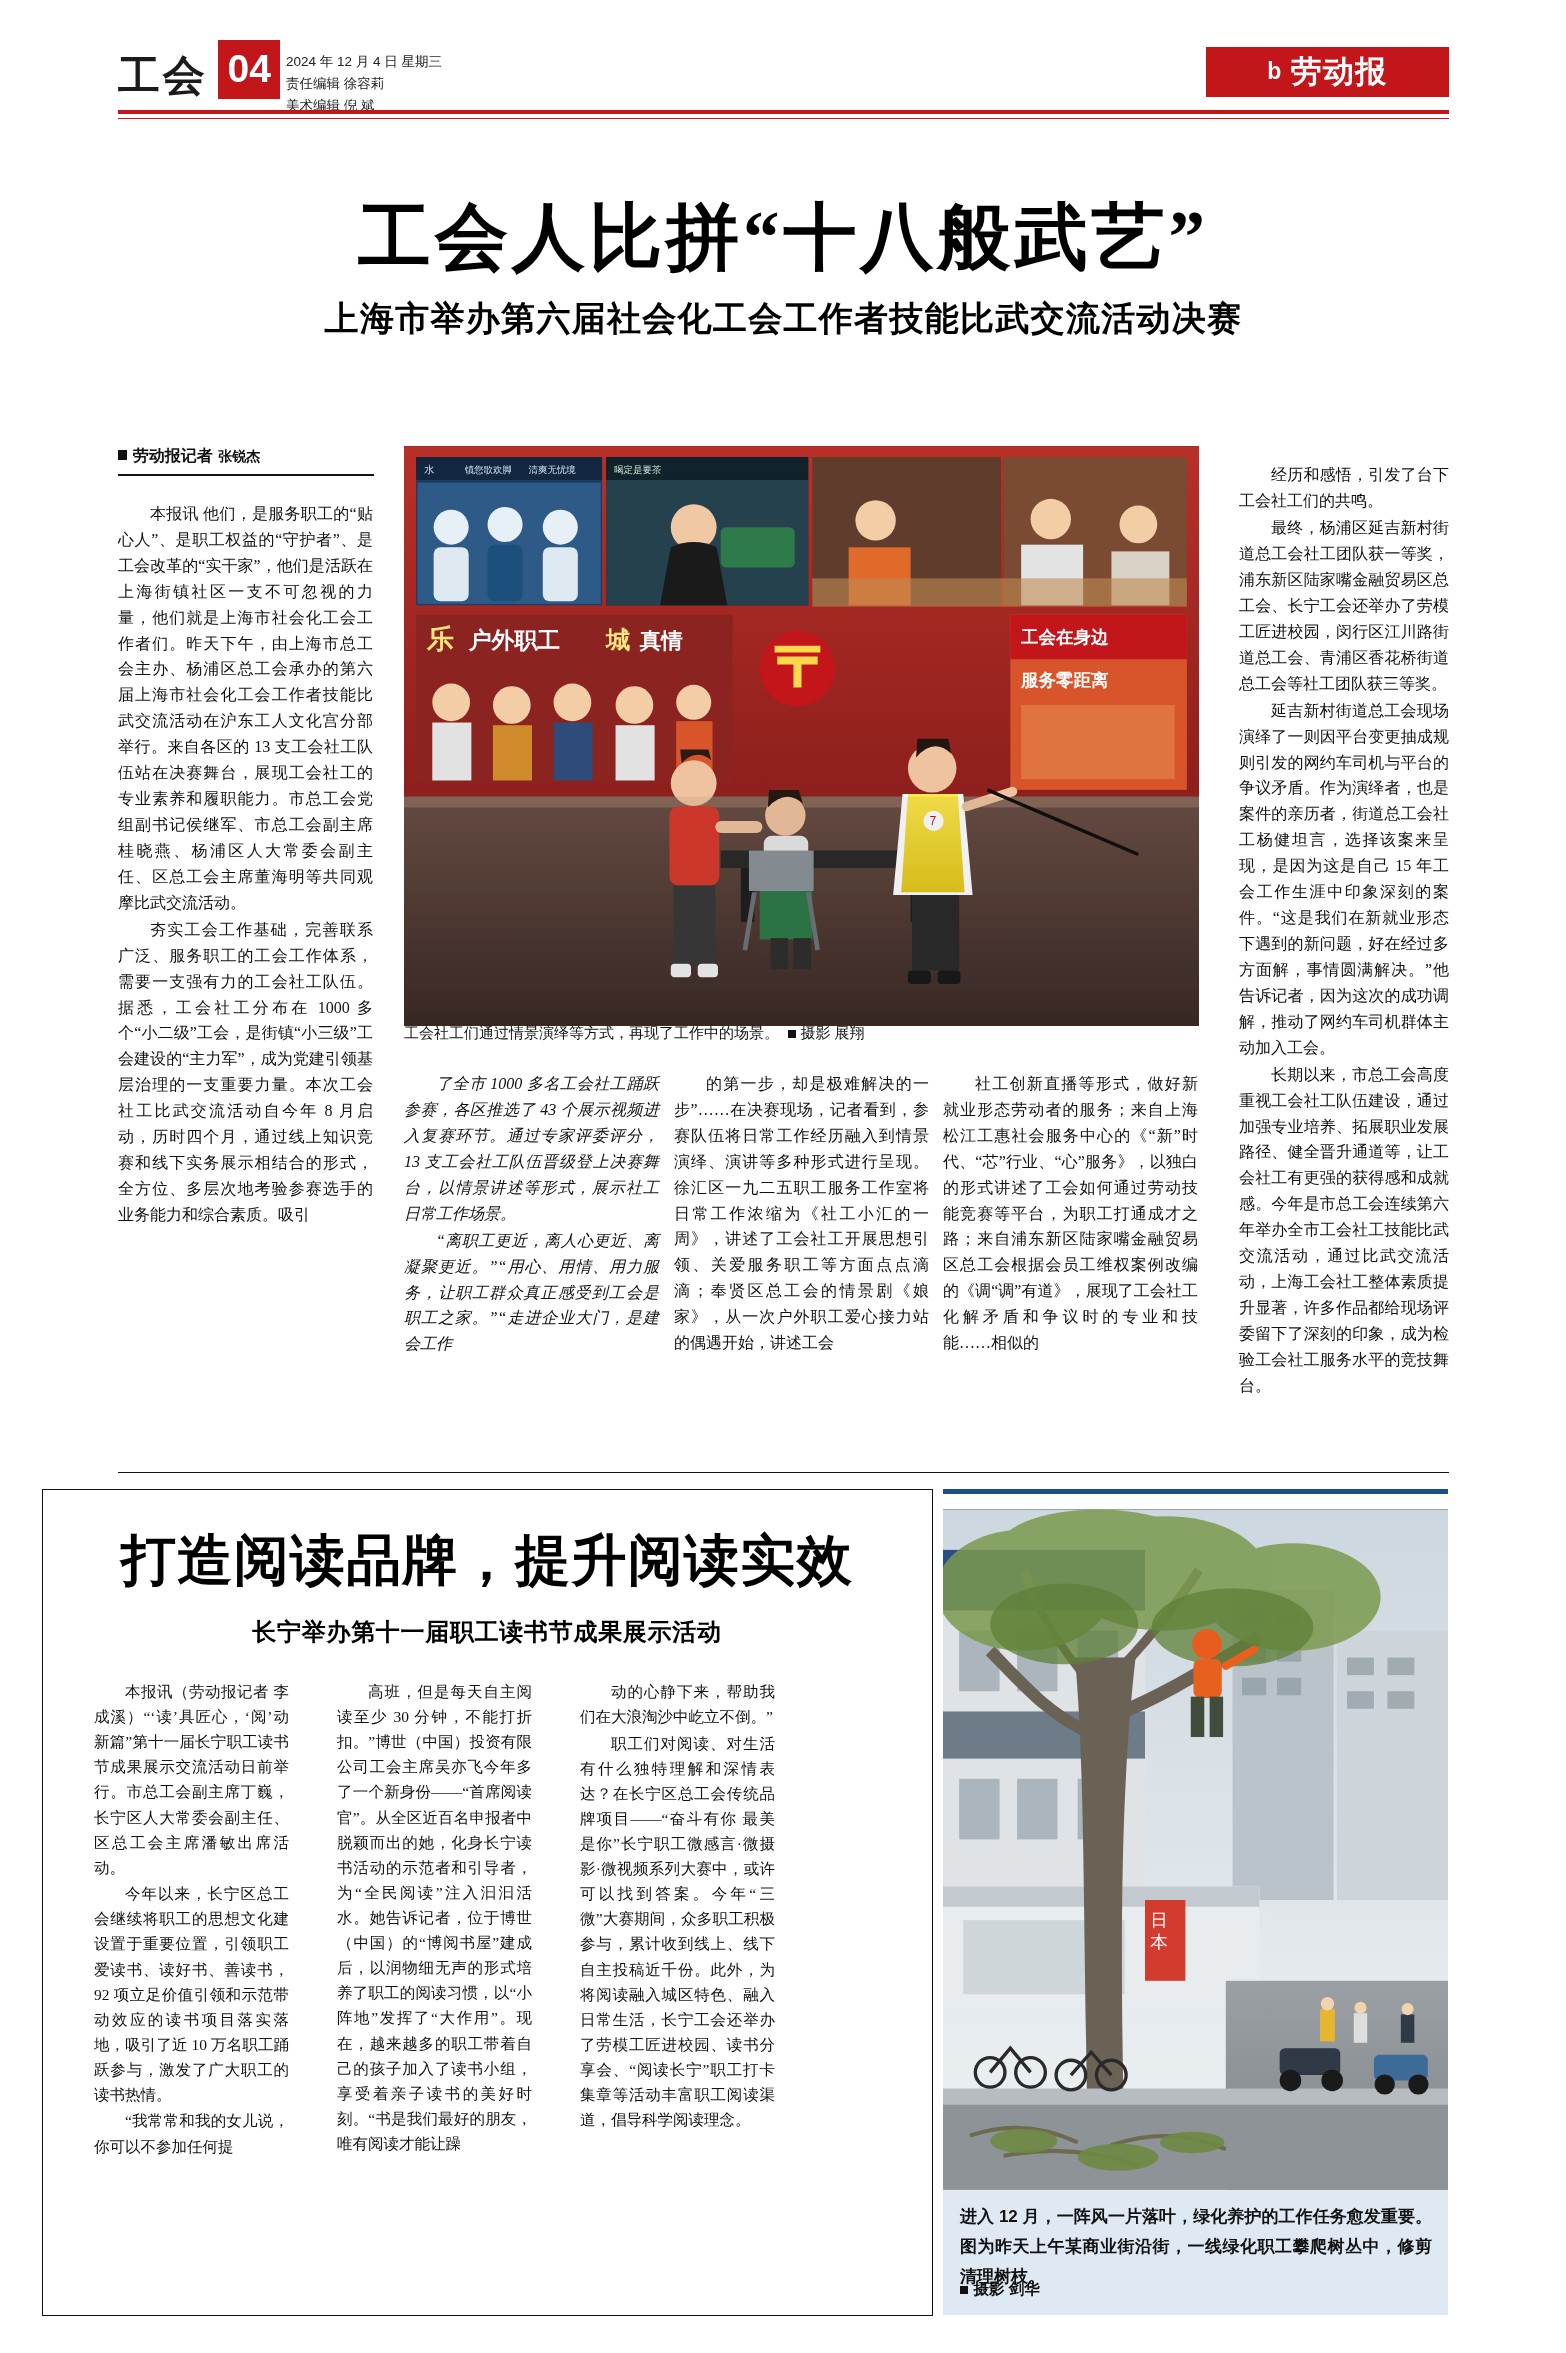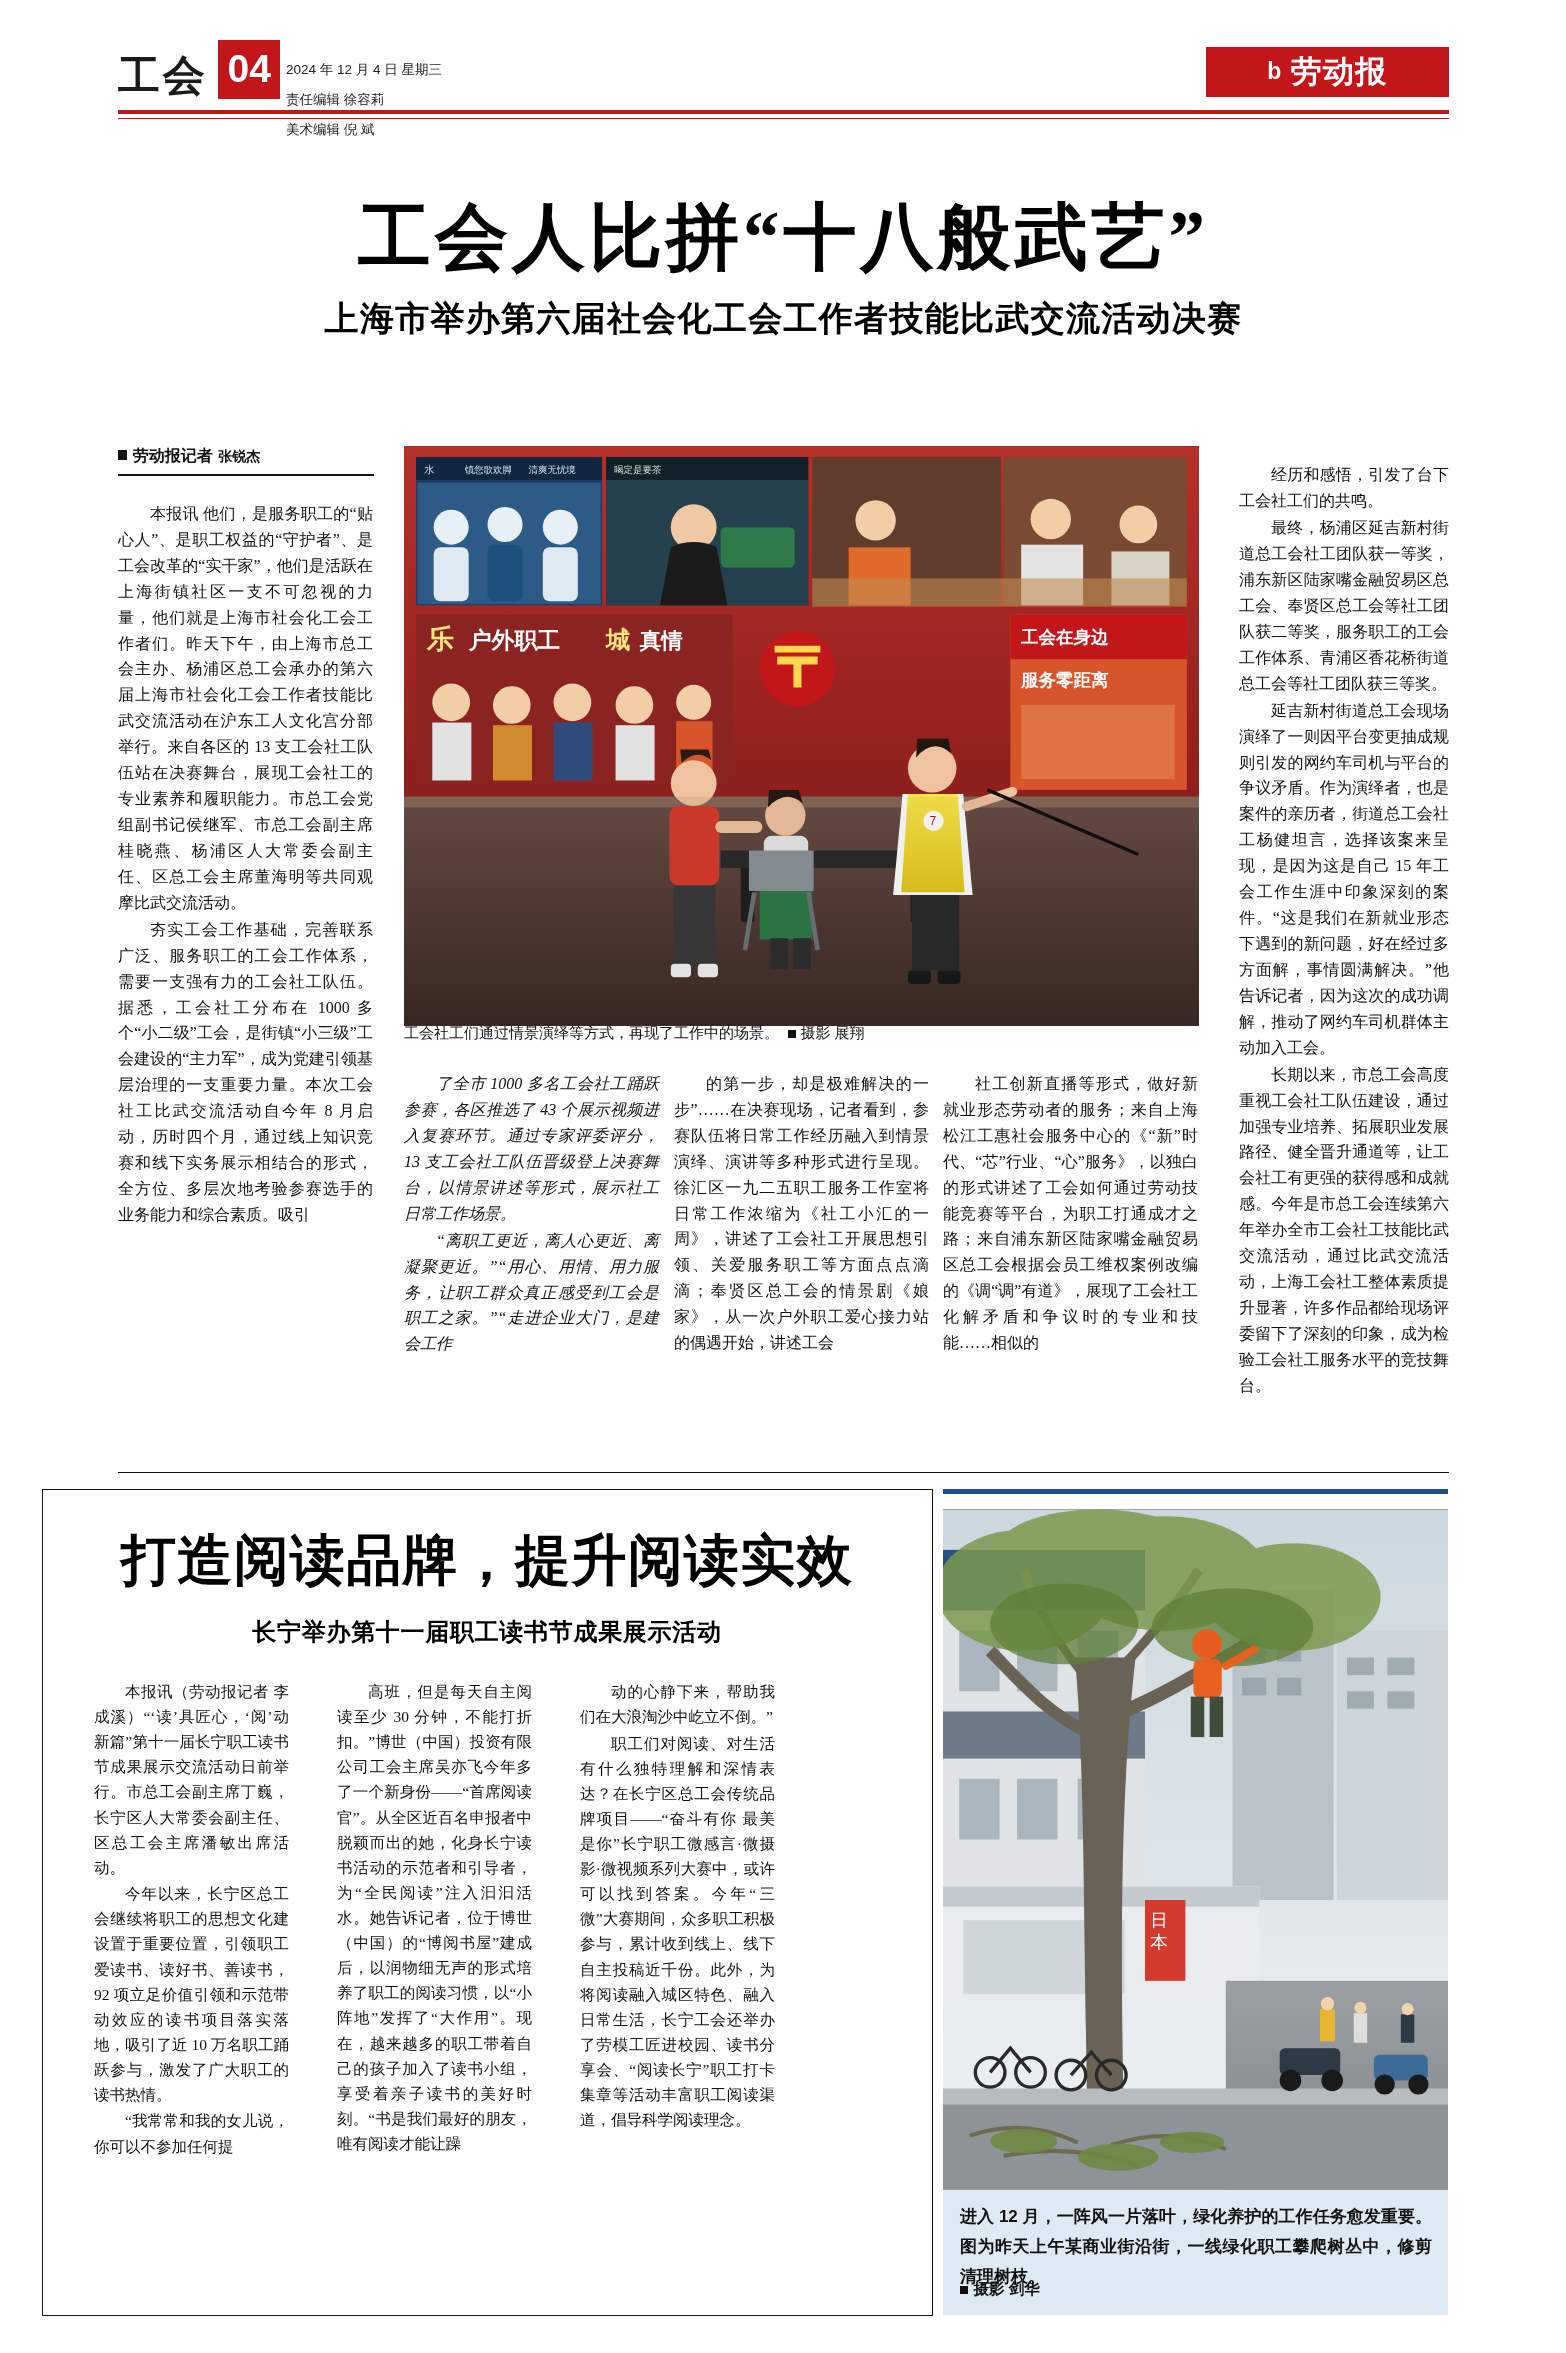--- a/index.html
+++ b/index.html
@@ -57,21 +57,21 @@
     text-align: right;
   }
   .mh-meta {
     position: absolute;
     left: 168px; top: 10.8px;
     font-family: "Liberation Sans", sans-serif;
     font-size: 13.5px;
     color: #222;
     line-height: 1.65;
   }
-  .mh-meta .row { white-space: nowrap; margin-top: 8px; }
+  .mh-meta .row { white-space: nowrap; }
   .mh-logo {
     position: absolute;
     right: 0; top: 6.7px;
     width: 243px; height: 50px;
     background: #c2161a;
     display: flex;
     align-items: center;
     justify-content: center;
   }
   .mh-logo .lg-mark {
@@ -343,21 +343,21 @@
   <div class="col" id="s1c3">
     <p>的第一步，却是极难解决的一步”……在决赛现场，记者看到，参赛队伍将日常工作经历融入到情景演绎、演讲等多种形式进行呈现。徐汇区一九二五职工服务工作室将日常工作浓缩为《社工小汇的一周》，讲述了工会社工开展思想引领、关爱服务职工等方面点点滴滴；奉贤区总工会的情景剧《娘家》，从一次户外职工爱心接力站的偶遇开始，讲述工会</p>
   </div>
 
   <div class="col" id="s1c4">
     <p>社工创新直播等形式，做好新就业形态劳动者的服务；来自上海松江工惠社会服务中心的《“新”时代、“芯”行业、“心”服务》，以独白的形式讲述了工会如何通过劳动技能竞赛等平台，为职工打通成才之路；来自浦东新区陆家嘴金融贸易区总工会根据会员工维权案例改编的《调“调”有道》，展现了工会社工化解矛盾和争议时的专业和技能……相似的</p>
   </div>
 
   <div class="col" id="s1c5">
     <p>经历和感悟，引发了台下工会社工们的共鸣。</p>
-    <p>最终，杨浦区延吉新村街道总工会社工团队获一等奖，浦东新区陆家嘴金融贸易区总工会、奉贤区总工会等社工团队获二等奖，服务职工的工会工作体系、青浦区香花桥街道总工会等社工团队获三等奖。</p>
+    <p>最终，杨浦区延吉新村街道总工会社工团队获一等奖，浦东新区陆家嘴金融贸易区总工会、长宁工会还举办了劳模工匠进校园，闵行区江川路街道总工会、青浦区香花桥街道总工会等社工团队获三等奖。</p>
     <p>延吉新村街道总工会现场演绎了一则因平台变更抽成规则引发的网约车司机与平台的争议矛盾。作为演绎者，也是案件的亲历者，街道总工会社工杨健坦言，选择该案来呈现，是因为这是自己 15 年工会工作生涯中印象深刻的案件。“这是我们在新就业形态下遇到的新问题，好在经过多方面解，事情圆满解决。”他告诉记者，因为这次的成功调解，推动了网约车司机群体主动加入工会。</p>
     <p>长期以来，市总工会高度重视工会社工队伍建设，通过加强专业培养、拓展职业发展路径、健全晋升通道等，让工会社工有更强的获得感和成就感。今年是市总工会连续第六年举办全市工会社工技能比武交流活动，通过比武交流活动，上海工会社工整体素质提升显著，许多作品都给现场评委留下了深刻的印象，成为检验工会社工服务水平的竞技舞台。</p>
   </div>
 
   <div class="photo-wrap">
     <div class="photo">
       <svg width="795" height="580" viewBox="0 0 1180 860" xmlns="http://www.w3.org/2000/svg">
         <defs>
           <linearGradient id="bgwall" x1="0" y1="0" x2="0" y2="1">
             <stop offset="0" stop-color="#b83028"></stop>

